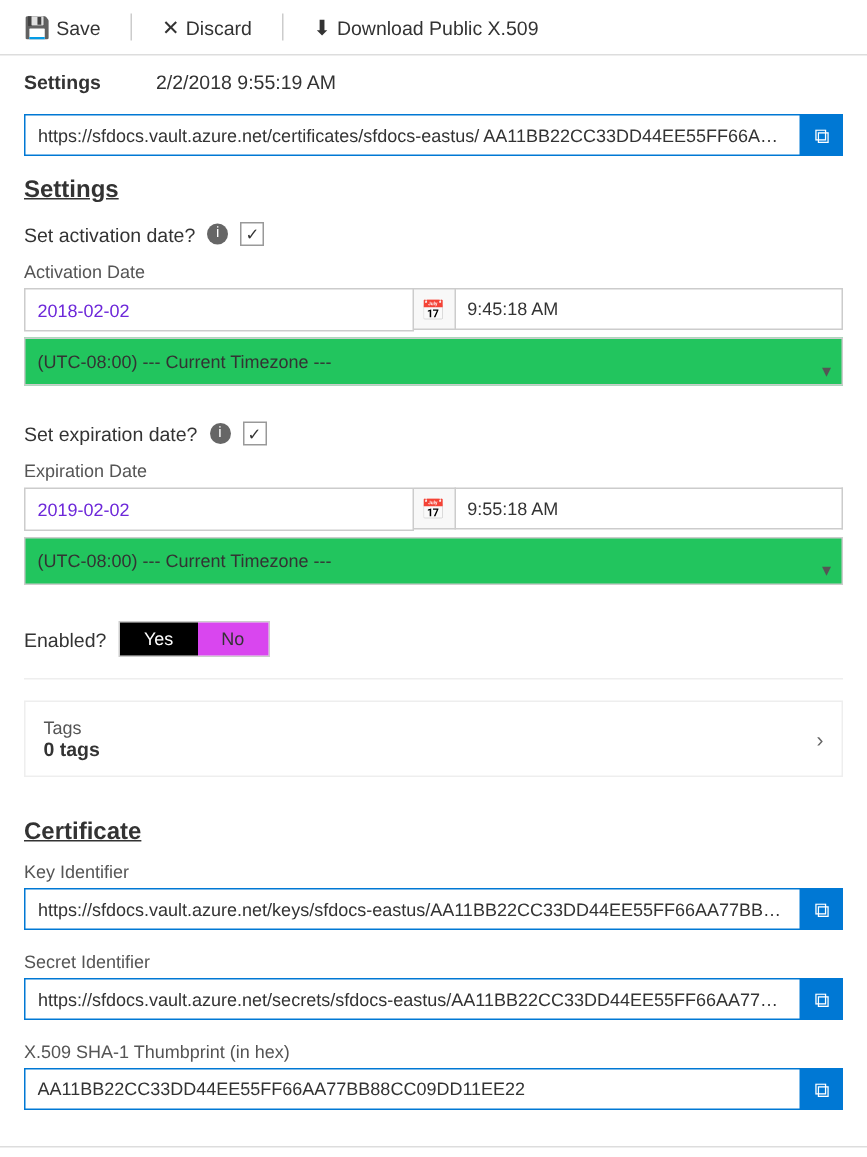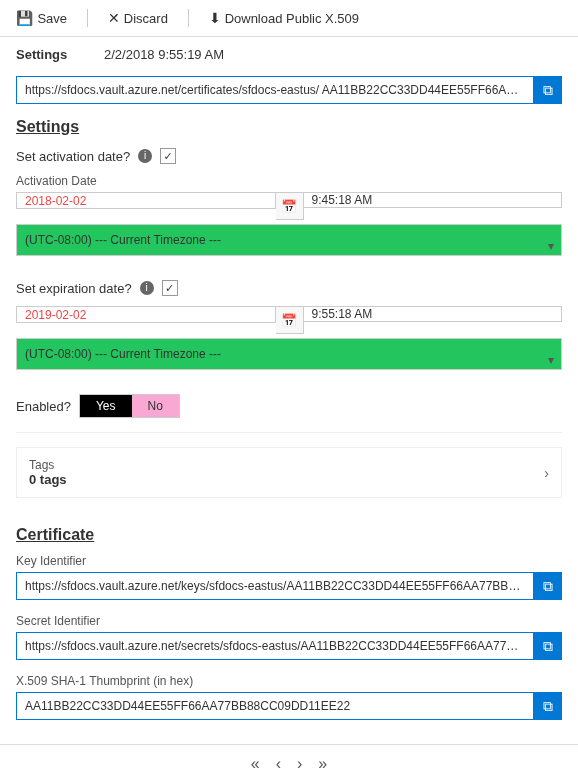--- a/index.html
+++ b/index.html
@@ -151,22 +151,22 @@
     .datetime-row {
       display: flex;
       gap: 0;
       margin-bottom: 4px;
     }
     .date-input {
       flex: 1;
       border: 1px solid #ccc;
       padding: 4px 8px;
       font-size: 12px;
-      height: 17px;
-      color: #ef4444;
+      height: 29px;
+      color: #6d28d9;
       background: #fff;
     }
     .date-icon-btn {
       border: 1px solid #ccc;
       border-left: none;
       background: #f8f8f8;
       width: 28px;
       height: 28px;
       display: flex;
       align-items: center;
@@ -174,21 +174,21 @@
       cursor: pointer;
       font-size: 13px;
       color: #555;
     }
     .time-input {
       flex: 1;
       border: 1px solid #ccc;
       border-left: none;
       padding: 4px 8px;
       font-size: 12px;
-      height: 16px;
+      height: 28px;
       color: #333;
       background: #fff;
     }
 
     .timezone-select {
       width: 100%;
       border: 1px solid #ccc;
       padding: 4px 8px;
       font-size: 12px;
       height: 32px;
@@ -230,21 +230,21 @@
     }
     .toggle-group {
       display: flex;
       border: 1px solid #ccc;
     }
     .toggle-btn {
       padding: 4px 16px;
       font-size: 12px;
       border: none;
       cursor: pointer;
-      background: #f9a8d4;
+      background: #d946ef;
       color: #333;
     }
     .toggle-btn.active-yes {
       background: #000000;
       color: #fff;
     }
 
     
     .tags-row {
       display: flex;
@@ -358,20 +358,21 @@
       </div>
     </div>
 
     <div class="setting-row">
       <span>Set expiration date?</span>
       <span class="info-icon" title="Info">i</span>
       <div class="checkbox checked"></div>
     </div>
 
     <div class="field-group">
+      <div class="field-label">Expiration Date</div>
       <div class="datetime-row">
         <input type="text" class="date-input" value="2019-02-02" style="">
         <button class="date-icon-btn">
           <span>📅</span>
         </button>
         <input type="text" class="time-input" value="9:55:18 AM" style="">
       </div>
       <div class="timezone-wrapper">
         <select class="timezone-select">
           <option>(UTC-08:00) --- Current Timezone ---</option>

